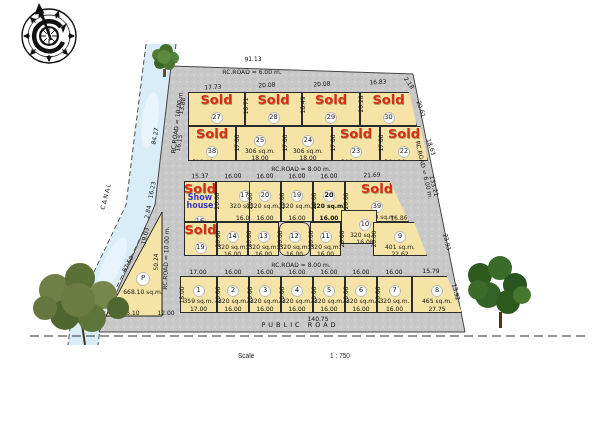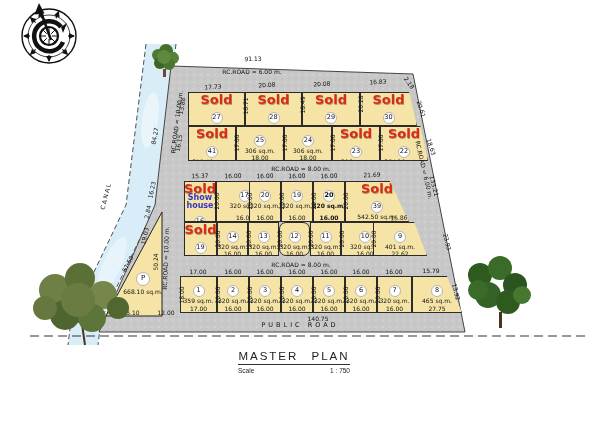--- a/index.html
+++ b/index.html
@@ -92,21 +92,21 @@
         <span class="sold">Sold</span>
         <span class="num">30</span>
         <span class="area">527.60 sq.m.</span>
         <div class="bd two">
           <span>12.00</span>
           <span>17.72</span>
         </div>
       </div>
       <div class="lot" style="left: 188px; top: 126px; width: 48px; height: 35px;">
         <span class="sold">Sold</span>
-        <span class="num">41</span>
+        <span class="num">38</span>
         <span class="area">315.40 sq.m.</span>
         <div class="bd">
           <span>18.51</span>
         </div>
       </div>
       <div class="lot" style="left: 236px; top: 126px; width: 48px; height: 35px;">
         <span class="num">25</span>
         <span class="area">306 sq.m.</span>
         <div class="bd">
           <span>18.00</span>
@@ -206,21 +206,21 @@
           <span>16.00</span>
         </div>
       </div>
       <div class="lot" style="left: 310px; top: 222px; width: 31px; height: 34px;">
         <span class="num">11</span>
         <span class="area">320 sq.m.</span>
         <div class="bd">
           <span>16.00</span>
         </div>
       </div>
-      <div class="lot" style="left: 341px; top: 222px; width: 36px; height: 34px; padding-left: 12px;">
+      <div class="lot" style="left: 341px; top: 210px; width: 36px; height: 34px; padding-left: 12px;">
         <span class="num">10</span>
         <span class="area">320 sq.m.</span>
         <div class="bd">
           <span>16.00</span>
         </div>
       </div>
       <div class="lot" style="left: 373px; top: 222px; width: 54px; height: 34px; clip-path: polygon(0px 0px, 76% 0px, 100% 100%, 0px 100%);">
         <span class="num">9</span>
         <span class="area">401 sq.m.</span>
         <div class="bd">
@@ -425,20 +425,19 @@
           <line x1="2.2" y1="2.2" x2="6" y2="6"></line>
         <line x1="-2.2" y1="2.2" x2="-6" y2="6"></line>
           <line x1="2.2" y1="-2.2" x2="6" y2="-6"></line>
       </g>
       <line x1="2" y1="4" x2="-8" y2="-24" stroke="#111" stroke-width="2.5"></line>
       <polygon points="-10,-33 -14.5,-21.5 -4.5,-22.5" fill="#111"></polygon>
     </g>
   </svg>
 
   <div class="titleblock">
-    <div class="mp">MASTER PLAN</div>
     <div class="scalerow">
       <span>Scale</span>
       <span>1 : 750</span>
     </div>
   </div>
 
 </div>
 
 </body></html>

